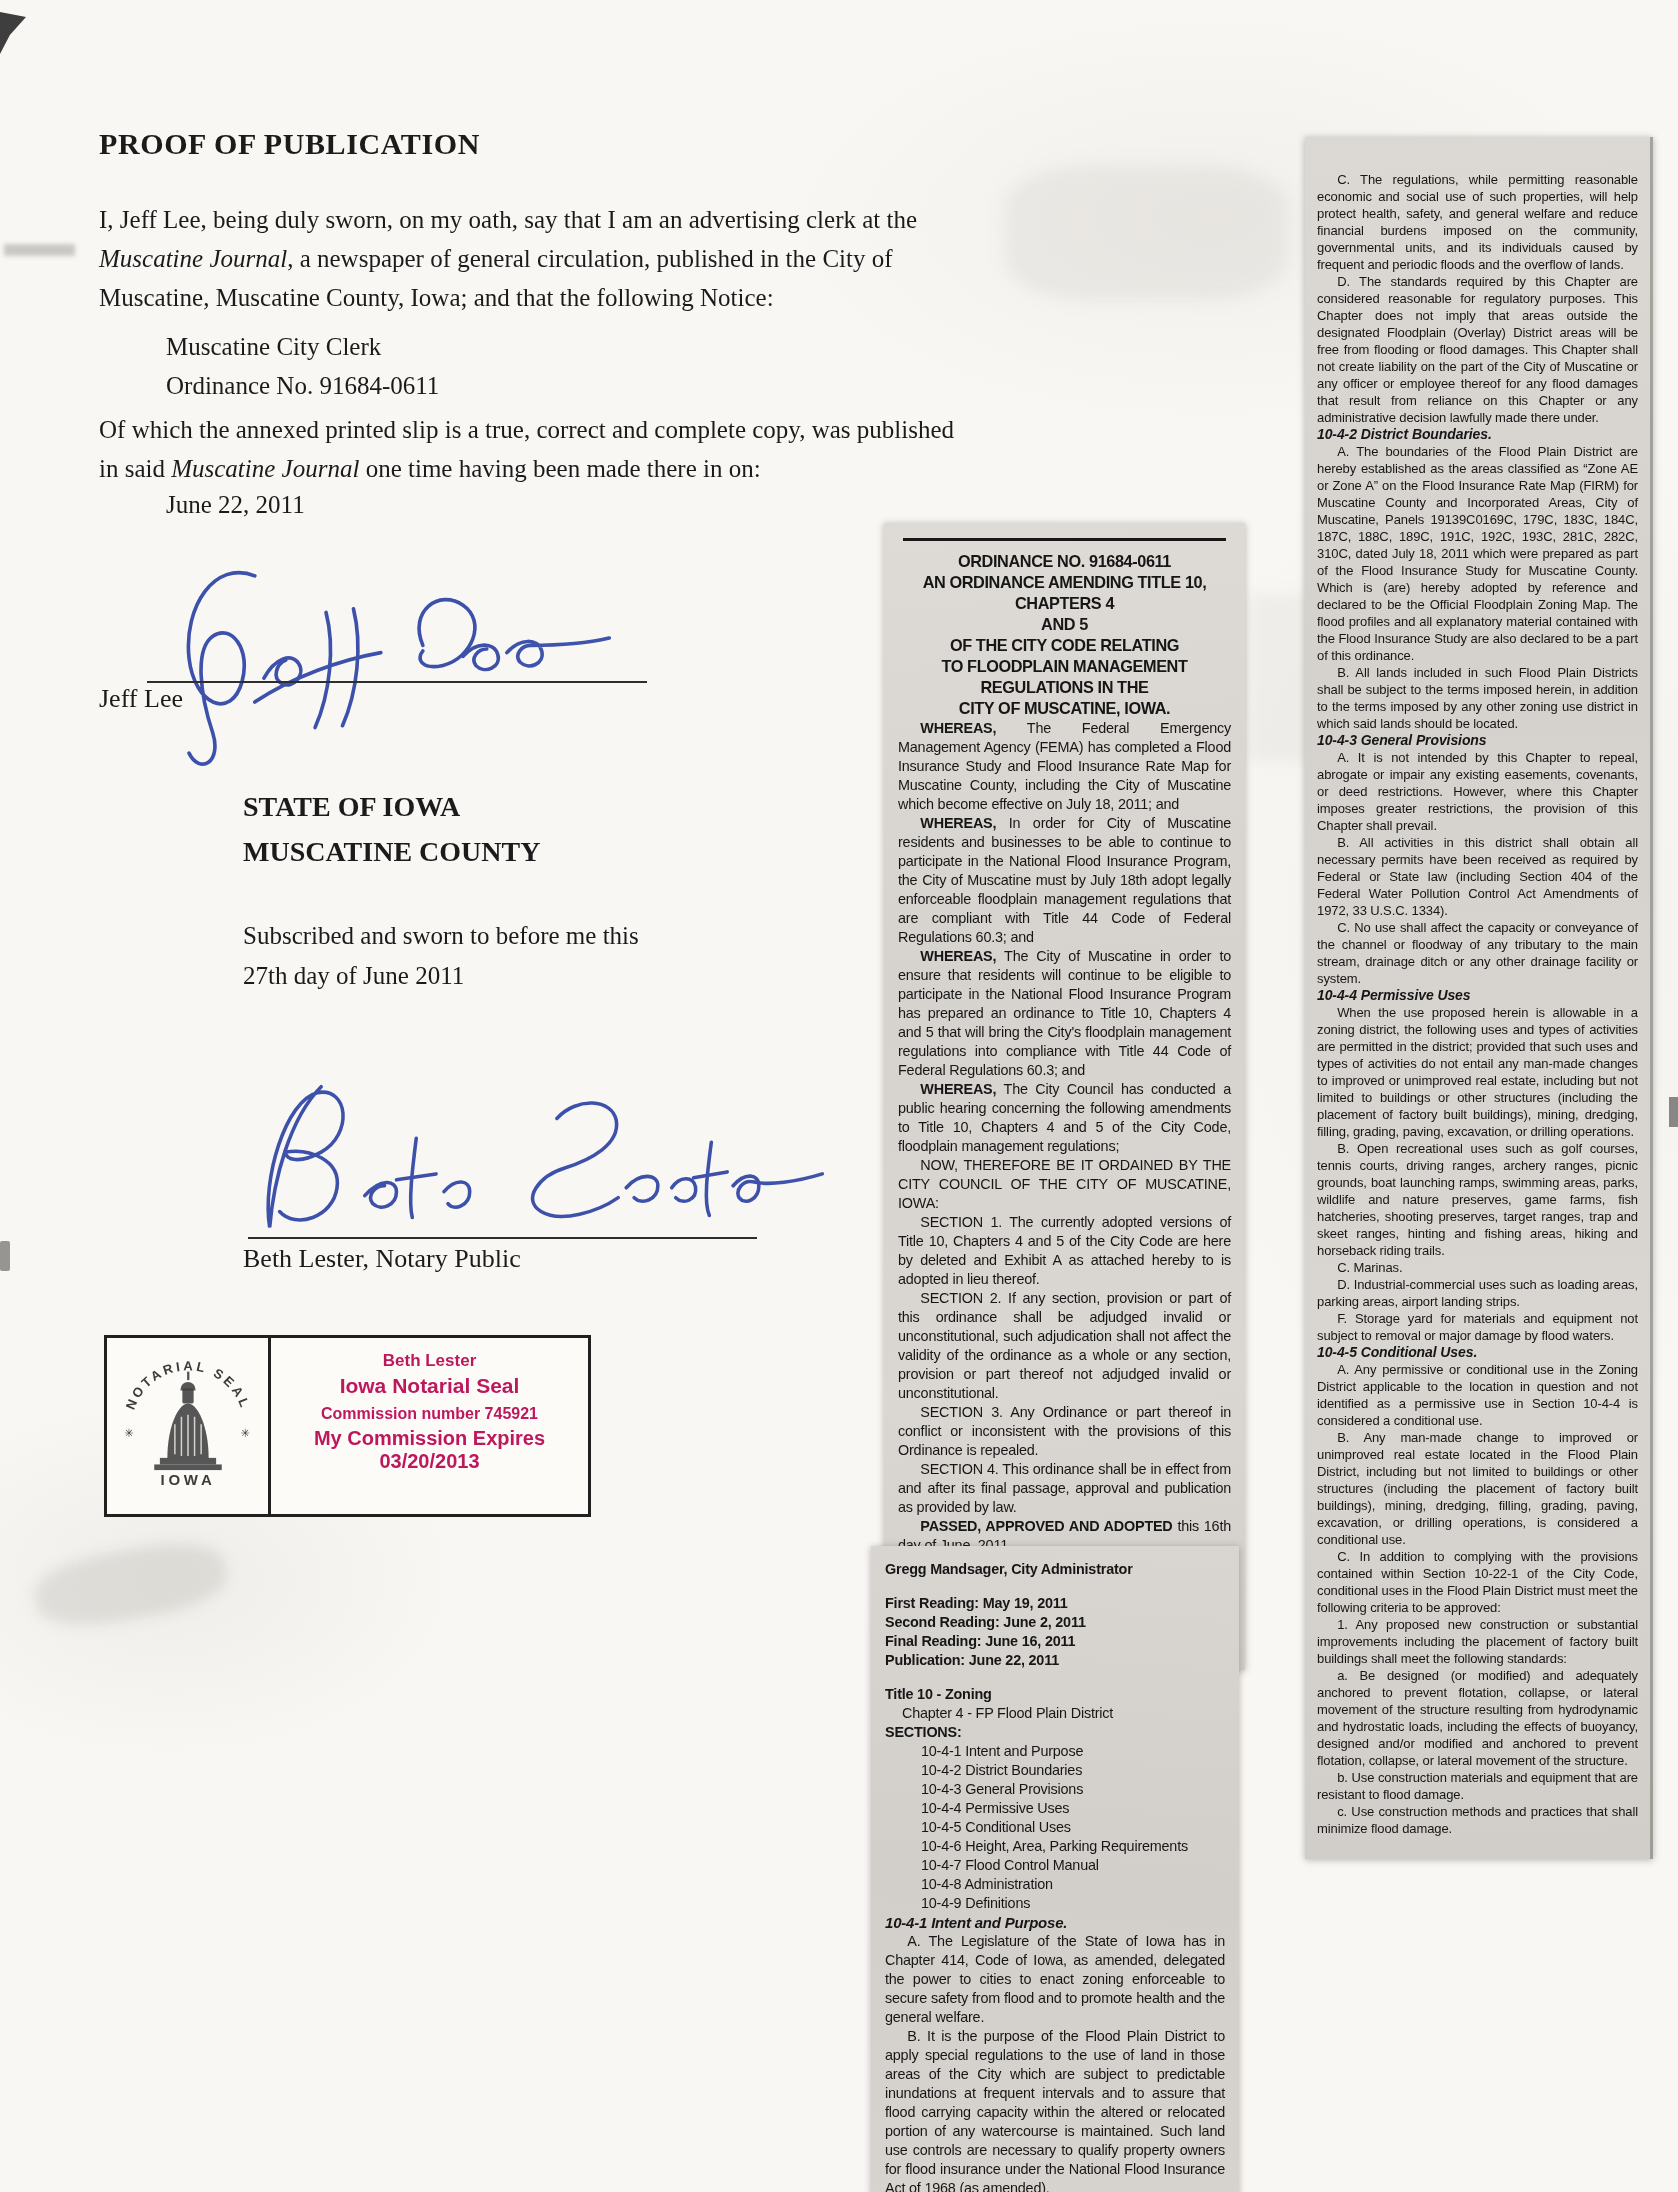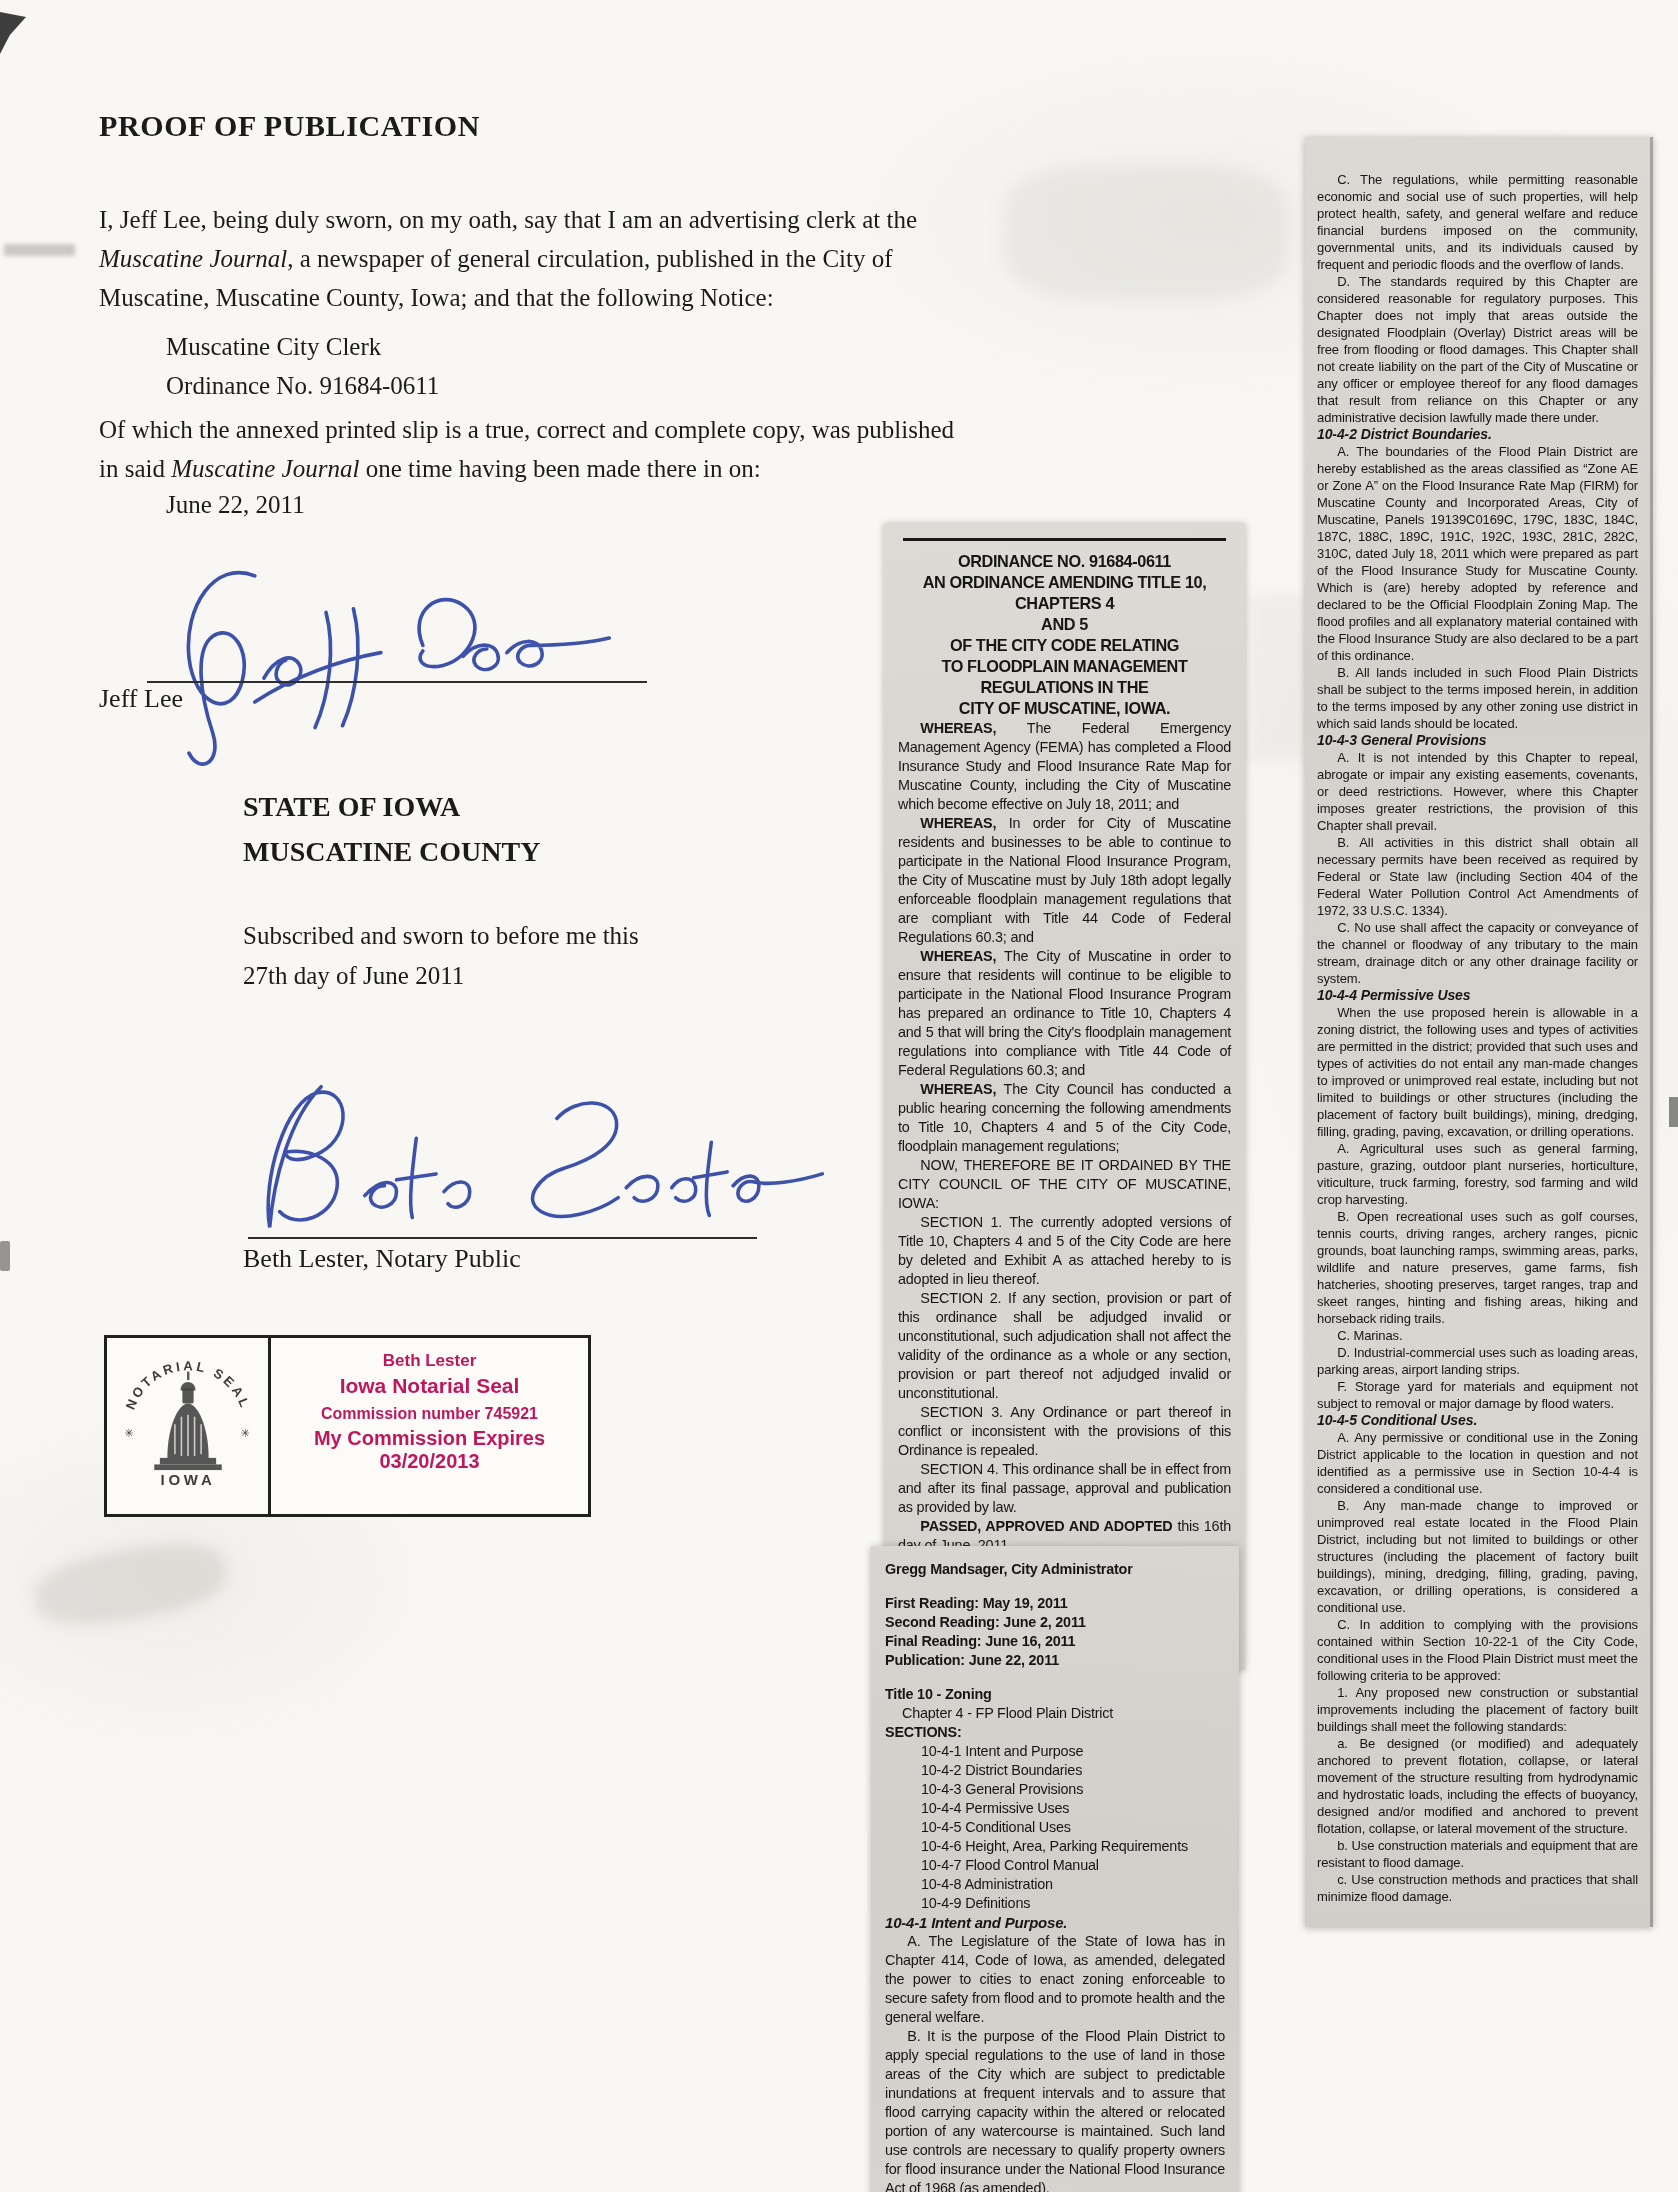--- a/index.html
+++ b/index.html
@@ -3,21 +3,21 @@
 <meta charset="utf-8">
 <style>
   html,body{margin:0;padding:0;background:#e8e6e2;}
   .page{position:relative;width:1678px;height:2193px;background:#f8f7f4;overflow:hidden;
         font-family:"Liberation Serif",serif;color:#1b1b1b;}
   .page::before{content:"";position:absolute;inset:0;pointer-events:none;background:
     radial-gradient(614px 297px at 72% 10%, rgba(125,120,112,.06), transparent 70%),
     radial-gradient(515px 752px at 90% 42%, rgba(125,120,112,.05), transparent 70%),
     radial-gradient(416px 257px at 10% 72%, rgba(115,110,102,.07), transparent 70%);}
   
-  .aff-title{position:absolute;left:99px;top:109px;font-size:30px;font-weight:bold;letter-spacing:0.6px;}
+  .aff-title{position:absolute;left:99px;top:127px;font-size:30px;font-weight:bold;letter-spacing:0.6px;}
   .aff-lines{position:absolute;font-size:25px;line-height:39px;white-space:nowrap;}
   #intro{left:99px;top:200px;}
   #notice{left:166px;top:327px;}
   #body2{left:99px;top:410px;}
   #pubdate{position:absolute;left:166px;top:491px;font-size:25px;}
   .it{font-style:italic;}
   .sig{position:absolute;}
   #jeffsig{left:147px;top:546px;width:475px;height:248px;}
   #bethsig{left:226px;top:1061px;width:634px;height:203px;}
   .sigline{position:absolute;height:2px;background:#2e2e2e;}
@@ -314,21 +314,20 @@
         <div class="ln p"><span class="lead"></span><span>A. It is not intended by this Chapter to repeal, abrogate or impair any existing easements, covenants, or deed restrictions. However, where this Chapter imposes greater restrictions, the provision of this Chapter shall prevail.</span></div>
 
         <div class="ln p"><span class="lead"></span><span>B. All activities in this district shall obtain all necessary permits have been received as required by Federal or State law (including Section 404 of the Federal Water Pollution Control Act Amendments of 1972, 33 U.S.C. 1334).</span></div>
 
         <div class="ln p"><span class="lead"></span><span>C. No use shall affect the capacity or conveyance of the channel or floodway of any tributary to the main stream, drainage ditch or any other drainage facility or system.</span></div>
 
         <div class="ln sect"><span class="lead"></span><span>10-4-4 Permissive Uses</span></div>
 
         <div class="ln p"><span class="lead"></span><span>When the use proposed herein is allowable in a zoning district, the following uses and types of activities are permitted in the district; provided that such uses and types of activities do not entail any man-made changes to improved or unimproved real estate, including but not limited to buildings or other structures (including the placement of factory built buildings), mining, dredging, filling, grading, paving, excavation, or drilling operations.</span></div>
 
-        <div class="ln p"><span class="lead"></span><span>A. Agricultural uses such as general farming, pasture, grazing, outdoor plant nurseries, horticulture, viticulture, truck farming, forestry, sod farming and wild crop harvesting.</span></div>
 
         <div class="ln p"><span class="lead"></span><span>B. Open recreational uses such as golf courses, tennis courts, driving ranges, archery ranges, picnic grounds, boat launching ramps, swimming areas, parks, wildlife and nature preserves, game farms, fish hatcheries, shooting preserves, target ranges, trap and skeet ranges, hinting and fishing areas, hiking and horseback riding trails.</span></div>
 
         <div class="ln p"><span class="lead"></span><span>C. Marinas.</span></div>
 
         <div class="ln p"><span class="lead"></span><span>D. Industrial-commercial uses such as loading areas, parking areas, airport landing strips.</span></div>
 
 
         <div class="ln p"><span class="lead"></span><span>F. Storage yard for materials and equipment not subject to removal or major damage by flood waters.</span></div>
 

